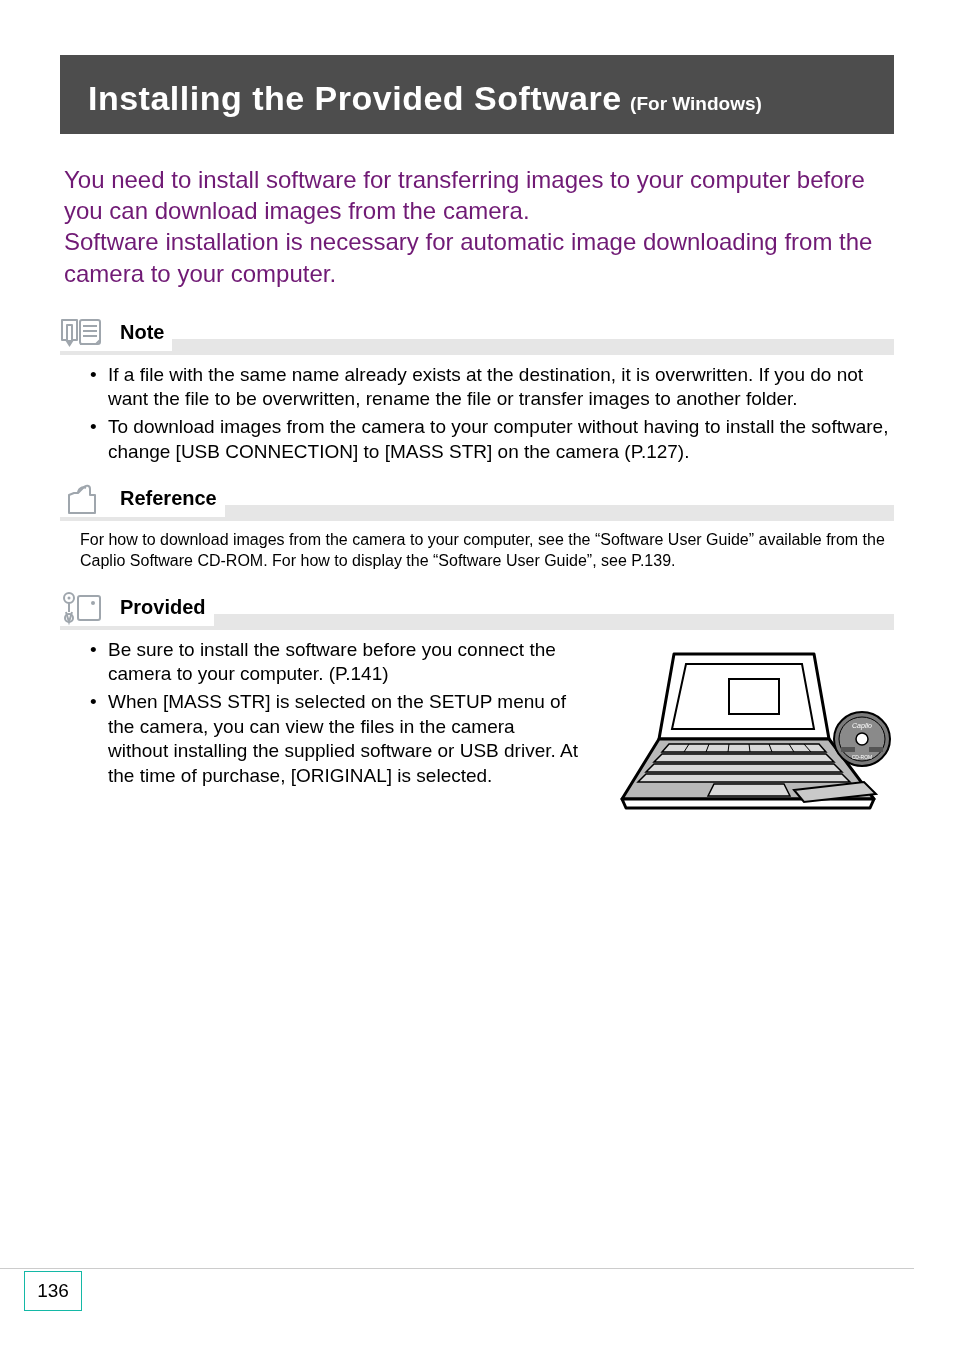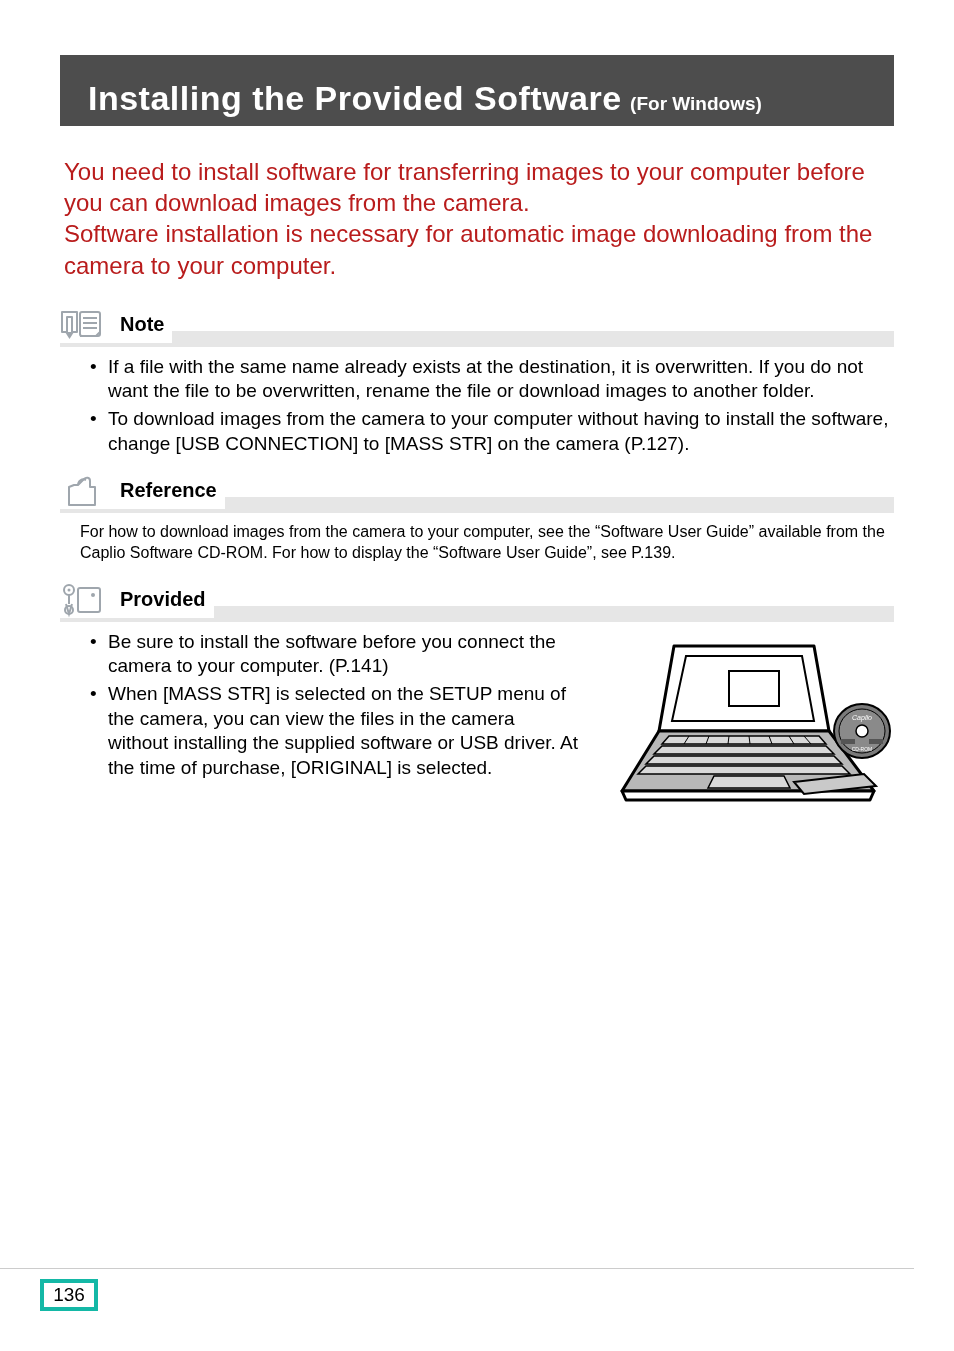--- a/index.html
+++ b/index.html
@@ -12,21 +12,21 @@
       background: #fff;
       width: 954px;
       height: 1351px;
       position: relative;
     }
     .page {
       padding: 55px 60px 0 60px;
     }
     .title-bar {
       background: #4d4d4d;
-      padding: 24px 28px 8px 28px;
+      padding: 24px 28px 16px 28px;
       margin-bottom: 30px;
     }
     .title-main {
       font-family: Arial, Helvetica, sans-serif;
       font-weight: 900;
       font-size: 34px;
       color: #fff;
       display: inline;
       letter-spacing: 0.5px;
     }
@@ -34,21 +34,21 @@
       font-family: Arial, Helvetica, sans-serif;
       font-weight: 700;
       font-size: 19px;
       color: #fff;
       display: inline;
       margin-left: 4px;
     }
     .intro {
       font-size: 24px;
       line-height: 1.3;
-      color: #b91c1c;
+      color: #701a75;
       margin-bottom: 26px;
       padding: 0 4px;
     }
     .callout {
       margin-top: 14px;
       margin-bottom: 16px;
     }
     .callout-header {
       display: flex;
       align-items: center;
@@ -118,24 +118,24 @@
       flex: 1;
     }
     .laptop-figure {
       width: 280px;
       flex-shrink: 0;
       margin-top: 6px;
     }
     .page-footer {
       position: absolute;
       bottom: 40px;
-      left: 40px;
+      left: 24px;
       width: 58px;
-      height: 32px;
-      border: 4px solid #14b8a6;
+      height: 40px;
+      border: 1px solid #14b8a6;
       display: flex;
       align-items: center;
       justify-content: center;
       font-size: 19px;
     }
     .footer-line {
       position: absolute;
       bottom: 82px;
       left: 0;
       right: 40px;
@@ -172,21 +172,21 @@
             <line x1="23" y1="11" x2="37" y2="11" stroke="#9fa6ad" stroke-width="2"></line>
             <line x1="23" y1="16" x2="37" y2="16" stroke="#9fa6ad" stroke-width="2"></line>
             <line x1="23" y1="21" x2="37" y2="21" stroke="#9fa6ad" stroke-width="2"></line>
             <path d="M20 29 L36 29 L40 25" fill="none" stroke="#9fa6ad" stroke-width="2"></path>
           </svg>
         </span>
         <span class="callout-title">Note</span>
       </div>
     </div>
     <ul class="bullets">
-      <li>If a file with the same name already exists at the destination, it is overwritten. If you do not want the file to be overwritten, rename the file or download images to another folder.</li>
+      <li>If a file with the same name already exists at the destination, it is overwritten. If you do not want the file to be overwritten, rename the file or transfer images to another folder.</li>
       <li>To download images from the camera to your computer without having to install the software, change [USB CONNECTION] to [MASS STR] on the camera (P.127).</li>
     </ul>
   </div>
 
   <div class="callout">
     <div class="callout-header">
       <div class="callout-line"></div>
       <div class="callout-label-wrap">
         <span class="callout-icon">
           <svg viewBox="0 0 42 36" width="42" height="36">

